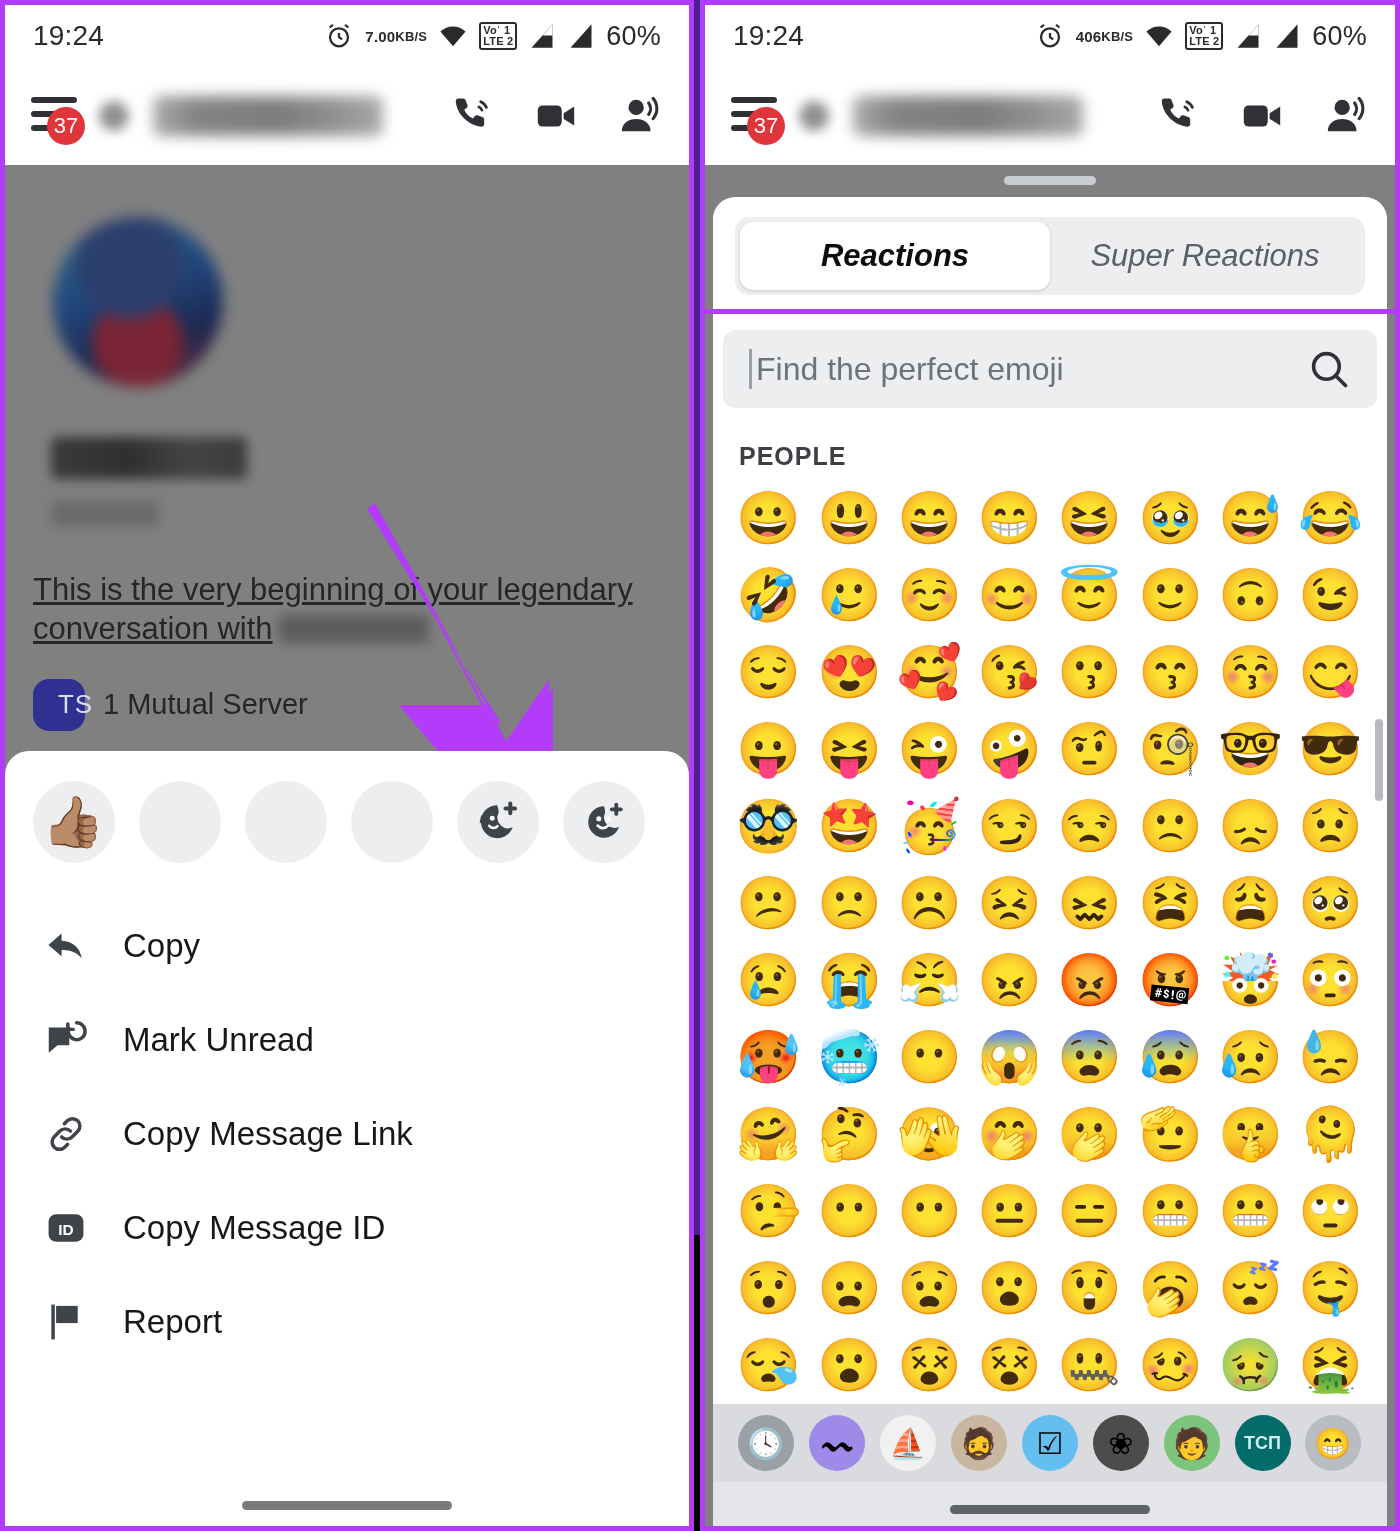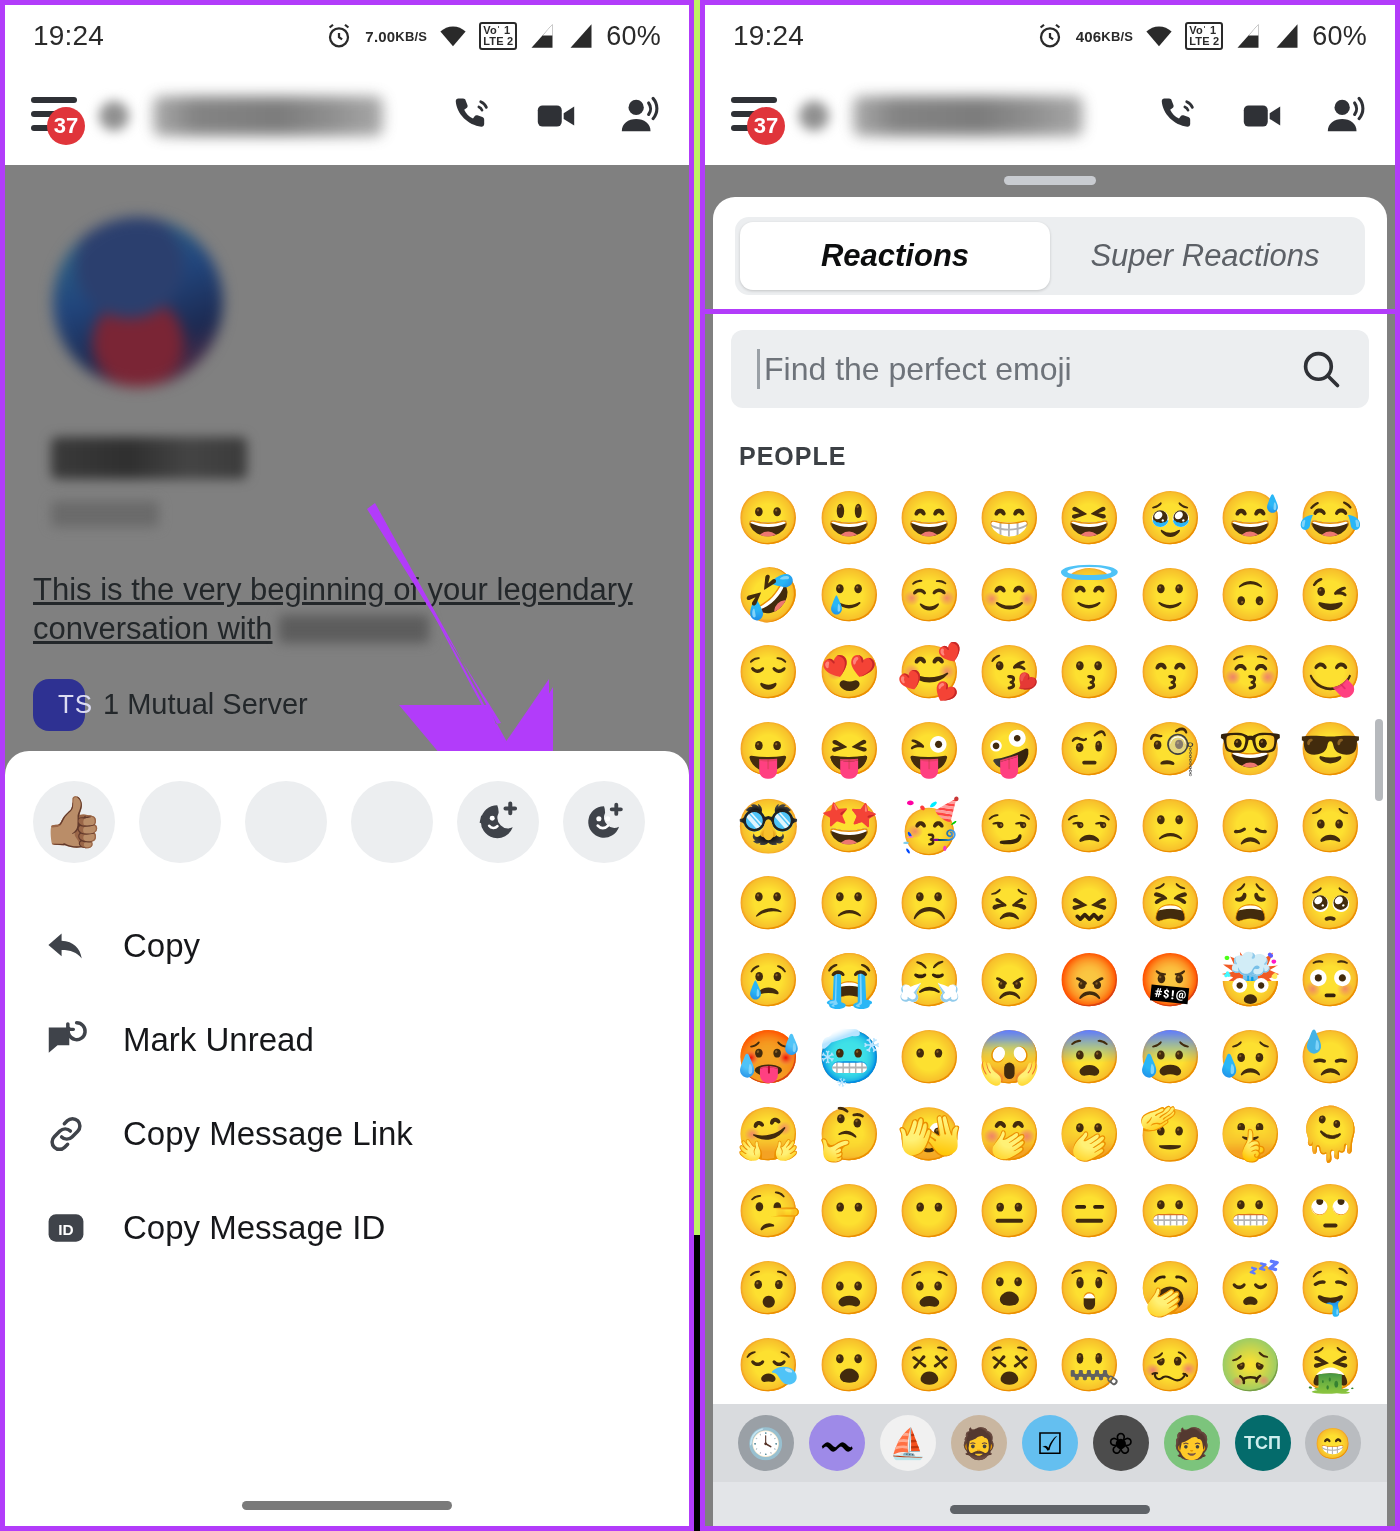--- a/index.html
+++ b/index.html
@@ -2,21 +2,21 @@
 <html><head>
 <meta charset="utf-8">
 <style>
   * { box-sizing: border-box; margin: 0; padding: 0; }
   html, body {
     width: 1400px; height: 1531px;
     background: #000;
     font-family: "Liberation Sans", sans-serif;
     overflow: hidden;
   }
-  .stage { position: relative; width: 1400px; height: 1235px; background:#bef264; display:flex; }
+  .stage { position: relative; width: 1400px; height: 1235px; background:#4c1d95; display:flex; }
 
   
   .panel {
     position: relative;
     height: 1531px;
     border: 5px solid #b23cfa;
     overflow: hidden;
     background: #fff;
   }
   .panel-left  { width: 694px; }
@@ -49,21 +49,21 @@
   .hamb { position:relative; width:54px; height:46px; }
   .hamb .bar { position:absolute; left:0; height:6px; border-radius:3px; background:#2f3136; }
   .hamb .b1 { top:4px;  width:46px; }
   .hamb .b2 { top:18px; width:34px; }
   .hamb .b3 { top:32px; width:26px; }
   .badge {
     position:absolute; left:16px; top:14px;
     min-width:38px; height:38px; border-radius:19px;
     background:#e0353b; color:#fff;
     display:flex; align-items:center; justify-content:center;
-    font-size:22px; font-weight:700;
+    font-size:22px; font-weight:400;
   }
   .blurname { width:230px; height:40px; margin-left:10px;
     background:linear-gradient(90deg,#9b9b9b 0%,#8a8a8a 8%,#6f6f6f 18%,#666 55%,#7d7d7d 78%,#9a9a9a 100%);
     filter: blur(7px); border-radius:8px; opacity:.85; }
   .blur-av { width:30px;height:30px;border-radius:50%;background:#909090;filter:blur(6px); }
   .hdr-actions { margin-left:auto; display:flex; align-items:center; gap:38px; }
 
   
   .chatbody { position:relative; height:1371px; background:#808080; padding: 34px 28px 0; }
   .avatar-blur {
@@ -115,21 +115,21 @@
   
   .rchat { position:relative; height:1371px; background:#808080; }
   .r-grip { position:absolute; left:50%; transform:translateX(-50%); top:11px;
             width:92px;height:9px;border-radius:5px;background:#c9ccd1; }
   .emoji-sheet { position:absolute; left:8px; right:8px; top:32px; bottom:0;
                  background:#fff; border-radius:22px 22px 0 0; display:flex; flex-direction:column; }
   .tabs { display:flex; margin:20px 22px 14px; background:#eceef0; border-radius:14px; padding:5px; }
   .tab { flex:1; text-align:center; padding:16px 0; border-radius:13px; font-size:31px; color:#5c6066;font-style:italic; }
   .tab.active { background:#fff; color:#0c0d0e; font-weight:700; box-shadow:0 1px 3px rgba(0,0,0,.18); }
   .tab-divider { height:5px; background:#b23cfa; margin:0 -8px; }
-  .searchwrap { padding: 16px 18px 10px; }
+  .searchwrap { padding: 16px 10px 10px; }
   .searchbox { background:#eceef0; border-radius:12px; height:78px;
                display:flex; align-items:center; padding: 0 26px; }
   .caret { width:3px;height:40px;background:#9aa0a6;margin-right:4px; }
   .search-ph { font-size:32px; color:#6e737a; flex:1; }
   .sec-title { font-size:25px; font-weight:700; letter-spacing:1px; color:#3c4045; padding: 24px 0 10px 26px; }
   .grid-wrap { position:relative; flex:1; overflow:hidden; }
   .egrid { display:grid; grid-template-columns:repeat(8,1fr); gap:4px 0; padding: 0 16px; }
   .ecell { height:73px; display:flex; align-items:center; justify-content:center;
            font-size:52px; line-height:1; }
   .scrollthumb { position:absolute; right:4px; top:238px; width:8px; height:82px;
@@ -284,20 +284,29 @@
           <span class="menu-label">Copy Message Link</span>
         </div>
         <div class="menu-item">
           <span class="menu-ic">
             <svg width="44" height="44" viewBox="0 0 24 24">
               <rect x="2.5" y="4.5" width="19" height="15" rx="4" fill="#3f434a"></rect>
               <text x="12" y="15.6" font-family="Liberation Sans, sans-serif" font-size="8.4" font-weight="700" fill="#fff" text-anchor="middle">ID</text>
             </svg>
           </span>
           <span class="menu-label">Copy Message ID</span>
+        </div>
+        <div class="menu-item">
+          <span class="menu-ic">
+            <svg width="44" height="44" viewBox="0 0 24 24" fill="#3f434a">
+              <path d="M4 2.5h1.9v19H4Z"></path>
+                <path d="M6.6 3.2h11.8v9.4H6.6Z"></path>
+            </svg>
+          </span>
+          <span class="menu-label">Report</span>
         </div>
       </div>
       <div class="home-ind"></div>
     </div>
   </div>
 
   <div class="panel panel-right">
 
     <div class="statusbar">
       <div class="sb-time">19:24</div>

